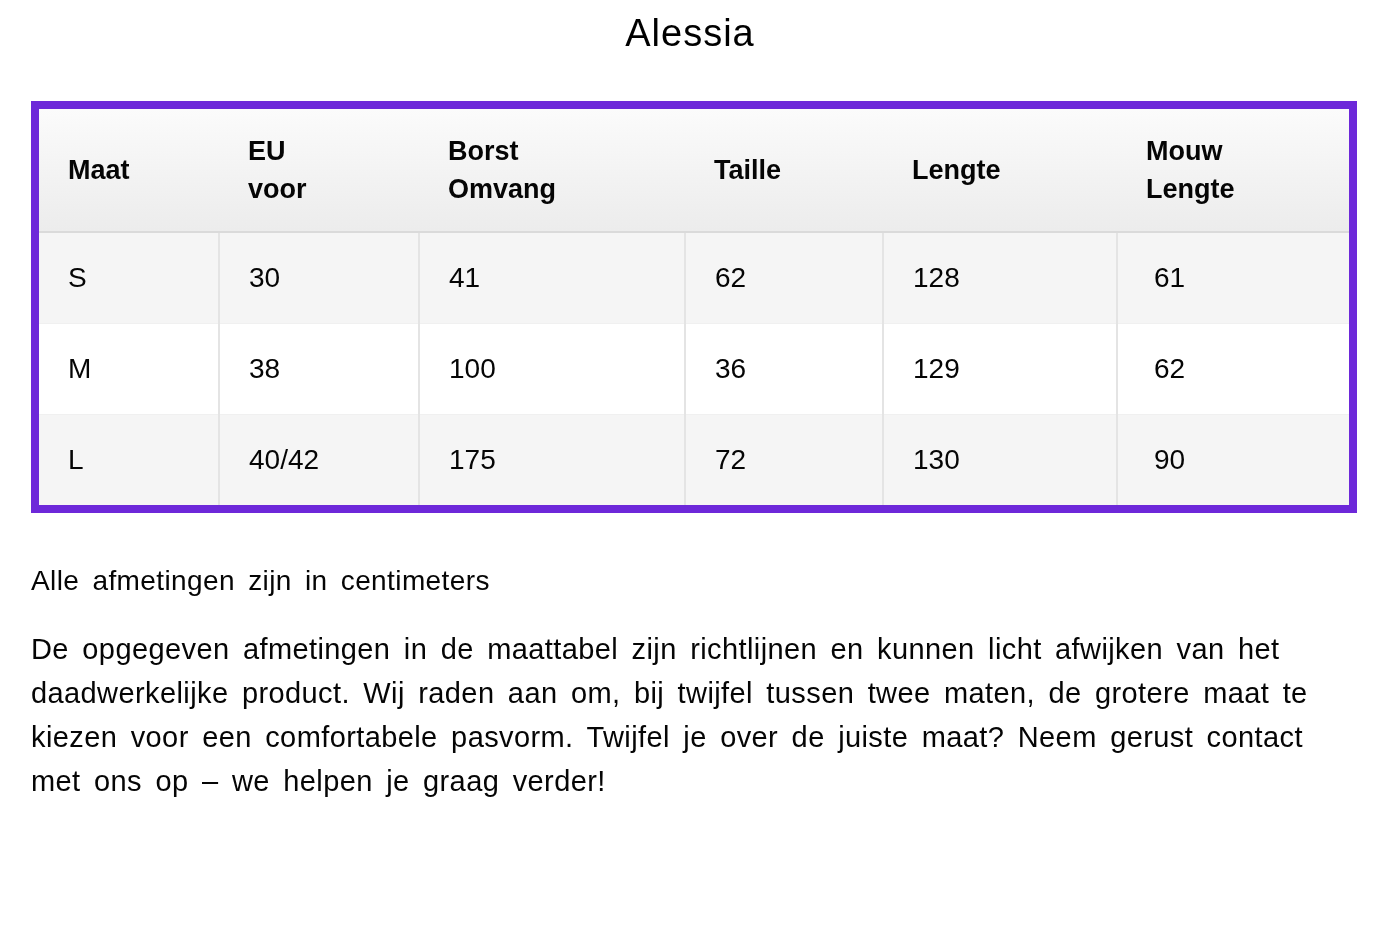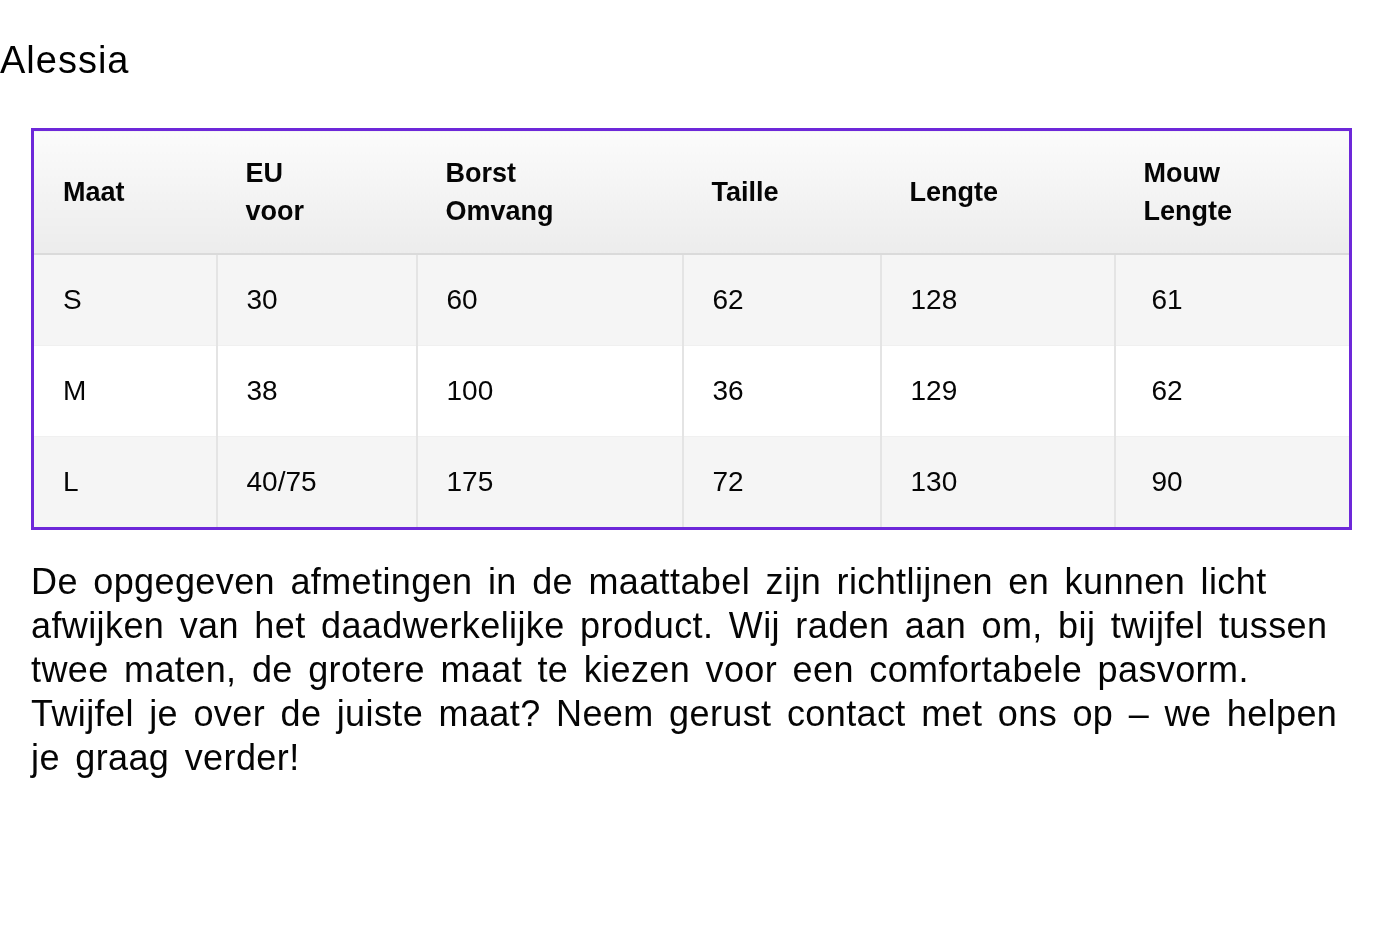--- a/index.html
+++ b/index.html
@@ -12,32 +12,33 @@
     font-family: "Liberation Sans", sans-serif;
     color: #000000;
   }
   .page {
     width: 1380px;
     height: 942px;
     position: relative;
   }
   .title {
     margin: 0;
-    padding-top: 39px;
+    padding-top: 12px;
+    text-align: center;
     font-size: 38px;
     font-weight: 400;
     letter-spacing: 1px;
     color: #000000;
   }
   .size-table {
     width: 1318px;
     margin: 46px 0 0 31px;
     border-collapse: collapse;
     table-layout: fixed;
-    border: 3px solid #6d28d9;
+    border: 8px solid #6d28d9;
   }
   .size-table thead th {
     background: linear-gradient(180deg, #fbfbfb 0%, #ececec 100%);
     height: 122px;
     text-align: left;
     vertical-align: middle;
     padding: 0 8px 0 29px;
     font-size: 27px;
     font-weight: bold;
     line-height: 38px;
@@ -61,21 +62,21 @@
   .units-note {
     margin: 52px 31px 0 31px;
     font-size: 28px;
     letter-spacing: 0.4px;
     word-spacing: 5px;
     color: #050505;
   }
   .disclaimer {
     margin: 30px 25px 0 31px;
     width: 1324px;
-    font-size: 36px;
+    font-size: 29px;
     line-height: 44px;
     letter-spacing: 0.4px;
     word-spacing: 5px;
     color: #050505;
   }
 </style>
 </head>
 <body>
 
 <div class="page">
@@ -101,40 +102,41 @@
         <th>Taille</th>
         <th>Lengte</th>
         <th>Mouw
 Lengte</th>
       </tr>
     </thead>
     <tbody>
       <tr>
         <td>S</td>
         <td>30</td>
-        <td>60</td>
+        <td>41</td>
         <td>62</td>
         <td>128</td>
         <td>61</td>
       </tr>
       <tr>
         <td>M</td>
         <td>38</td>
         <td>100</td>
         <td>36</td>
         <td>129</td>
         <td>62</td>
       </tr>
       <tr>
         <td>L</td>
-        <td>40/75</td>
+        <td>40/42</td>
         <td>175</td>
         <td>72</td>
         <td>130</td>
         <td>90</td>
       </tr>
     </tbody>
   </table>
 
+  <p class="units-note">Alle afmetingen zijn in centimeters</p>
 
   <p class="disclaimer">De opgegeven afmetingen in de maattabel zijn richtlijnen en kunnen licht afwijken van het daadwerkelijke product. Wij raden aan om, bij twijfel tussen twee maten, de grotere maat te kiezen voor een comfortabele pasvorm. Twijfel je over de juiste maat? Neem gerust contact met ons op – we helpen je graag verder!</p>
 
 </div>
 
 </body></html>

